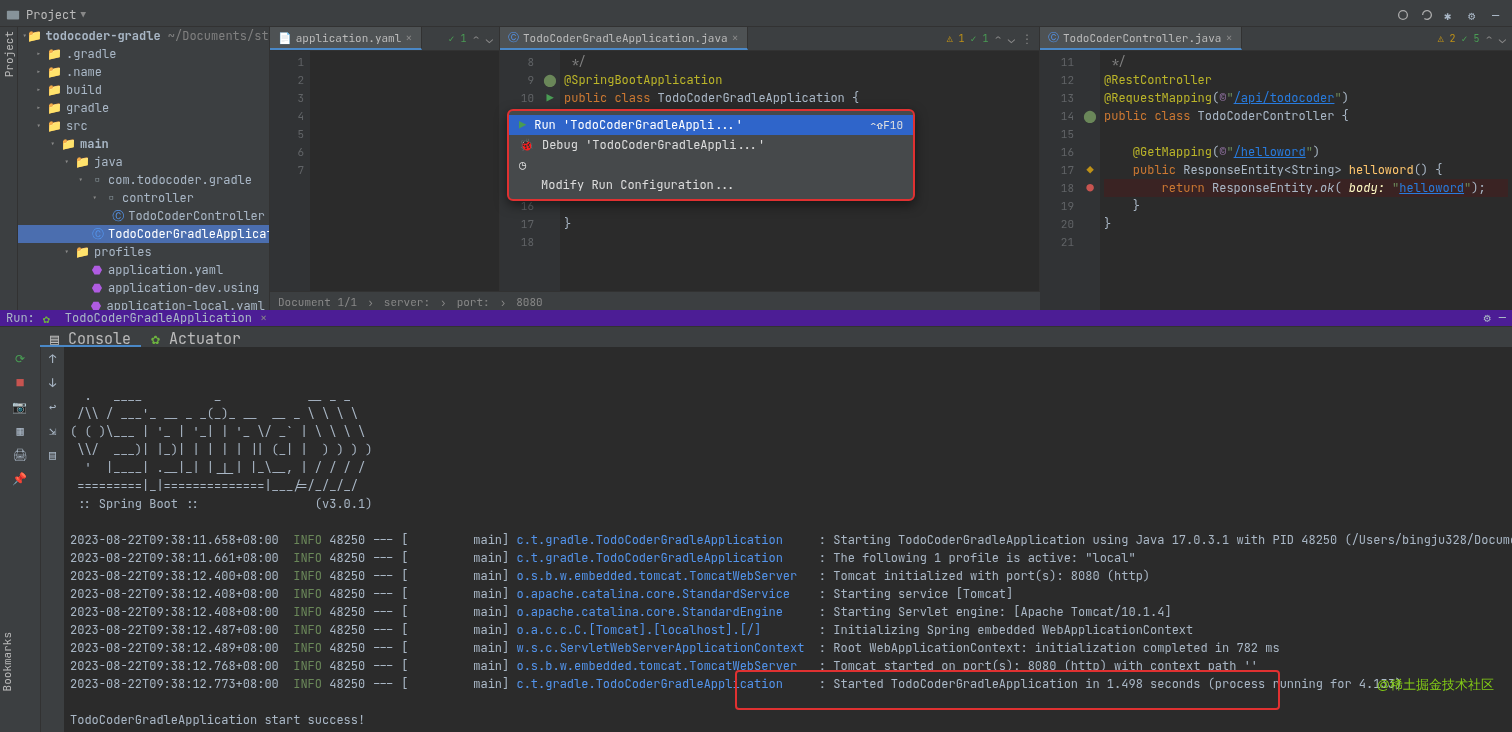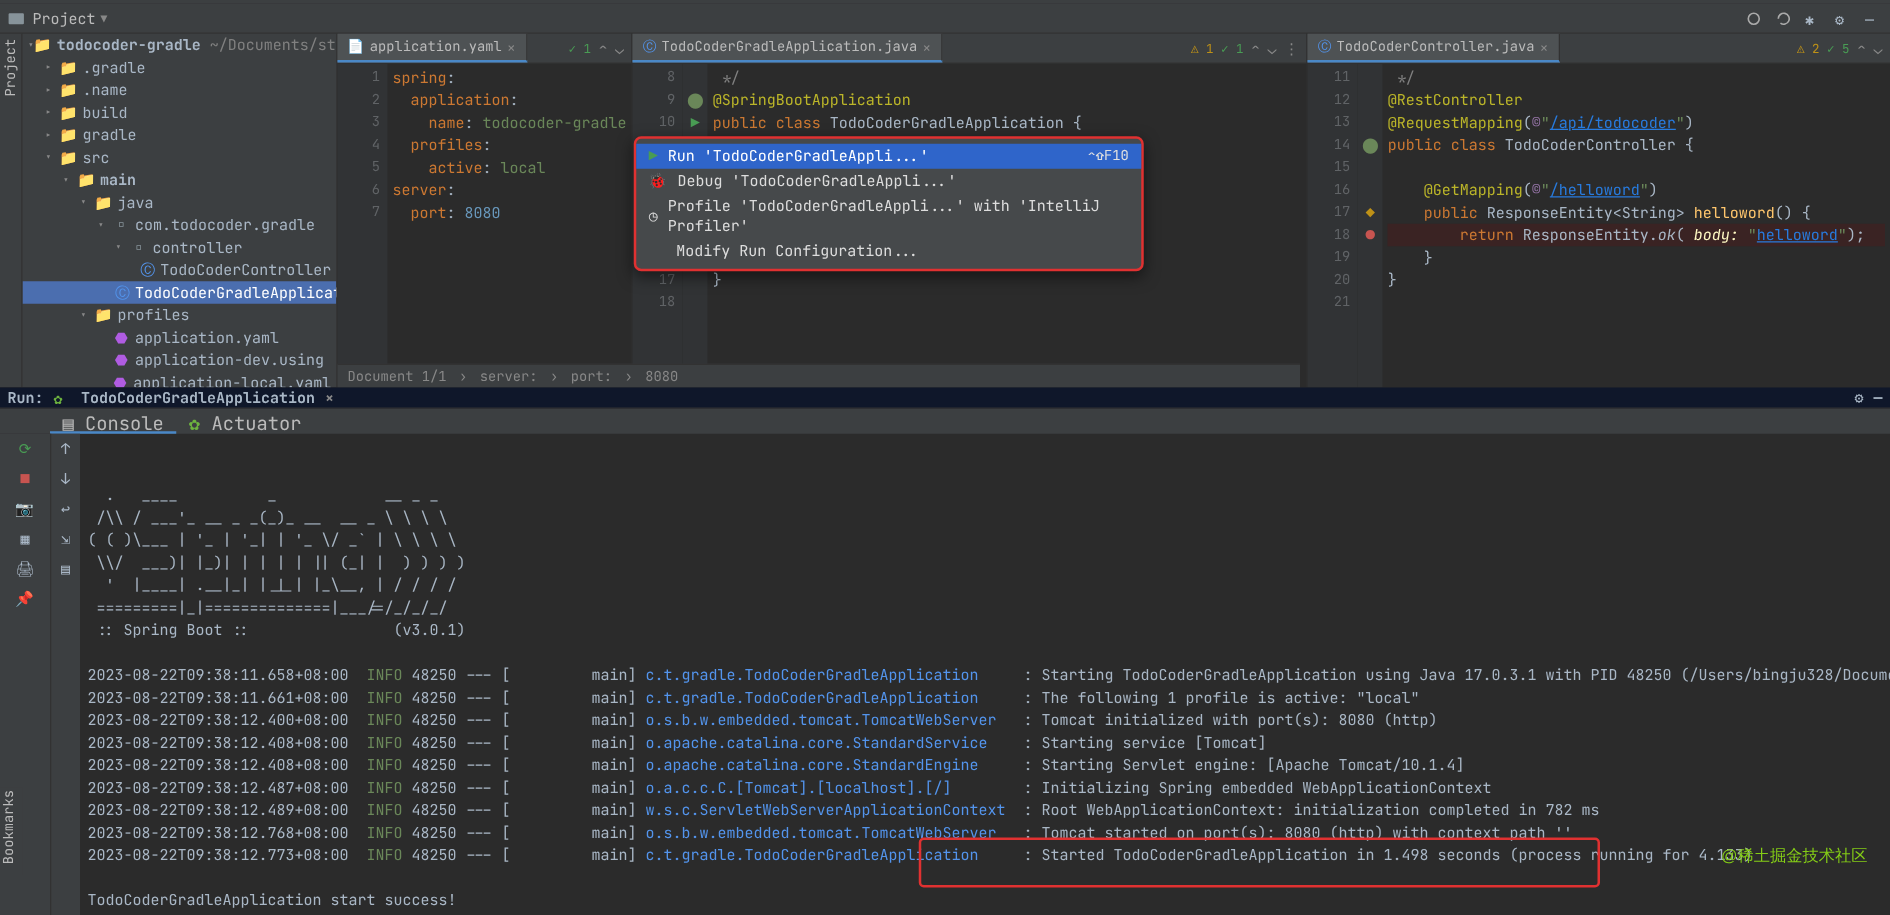--- a/index.html
+++ b/index.html
@@ -170,25 +170,24 @@
   right: 0;
   bottom: 0;
   background: #2b2b2b;
   display: flex;
   flex-direction: column;
 }
 .run-header {
   display: flex;
   align-items: center;
   height: 22px;
-  background: #0f172a;
+  background: #4c1d95;
   padding: 0 6px;
   gap: 8px;
   border-bottom: 1px solid #323232;
-  font-weight: bold;
 }
 .run-tabs {
   display: flex;
   height: 20px;
   background: #3c3f41;
   padding-left: 40px;
 }
 .run-tab { padding: 2px 10px; font-size: 15px; color: #bbb; border-bottom: 2px solid transparent; }
 .run-tab.active { border-bottom-color: #4a88c7; }
 .run-body { flex: 1; display: flex; }
@@ -372,27 +371,20 @@
         <div class="tab-controls">
           <span class="problem-badges">
               <span class="ok">✓ <span>1</span></span>
             </span>
           <span>⌃</span>
           <span>⌄</span>
         </div>
       </div>
       <div class="editor-body">
         <div class="gutter">1<br>2<br>3<br>4<br>5<br>6<br>7</div>
-        <div class="code"><span class="kw">spring</span>:
-  <span class="kw">application</span>:
-    <span class="kw">name</span>: <span class="str">todocoder-gradle</span>
-  <span class="kw">profiles</span>:
-    <span class="kw">active</span>: <span class="str">local</span>
-<span class="kw">server</span>:
-  <span class="kw">port</span>: <span class="num">8080</span></div>
       </div>
     </div>
 
     <div class="editor-pane" style="flex:0 0 540px">
       <div class="tabs-row">
         <div class="tab active">
           <span class="ticon class-icon">Ⓒ</span>
           <span>TodoCoderGradleApplication.java</span>
           <span class="close">×</span>
         </div>
@@ -501,21 +493,20 @@
     <span class="play-icon">▶</span>
     <span>Run 'TodoCoderGradleAppli...'</span>
     <span class="shortcut">⌃⇧F10</span>
   </div>
   <div class="menu-item">
     <span class="bug-icon">🐞</span>
     <span>Debug 'TodoCoderGradleAppli...'</span>
   </div>
   <div class="menu-item">
     <span>◷</span>
-    <span>Profile 'TodoCoderGradleAppli...' with 'IntelliJ Profiler'</span>
   </div>
   <div class="menu-item">
     <span style="width:14px"></span>
     <span>Modify Run Configuration...</span>
   </div>
 </div>
 
 <div class="run-panel">
   <div class="run-header">
     <span>Run:</span>

